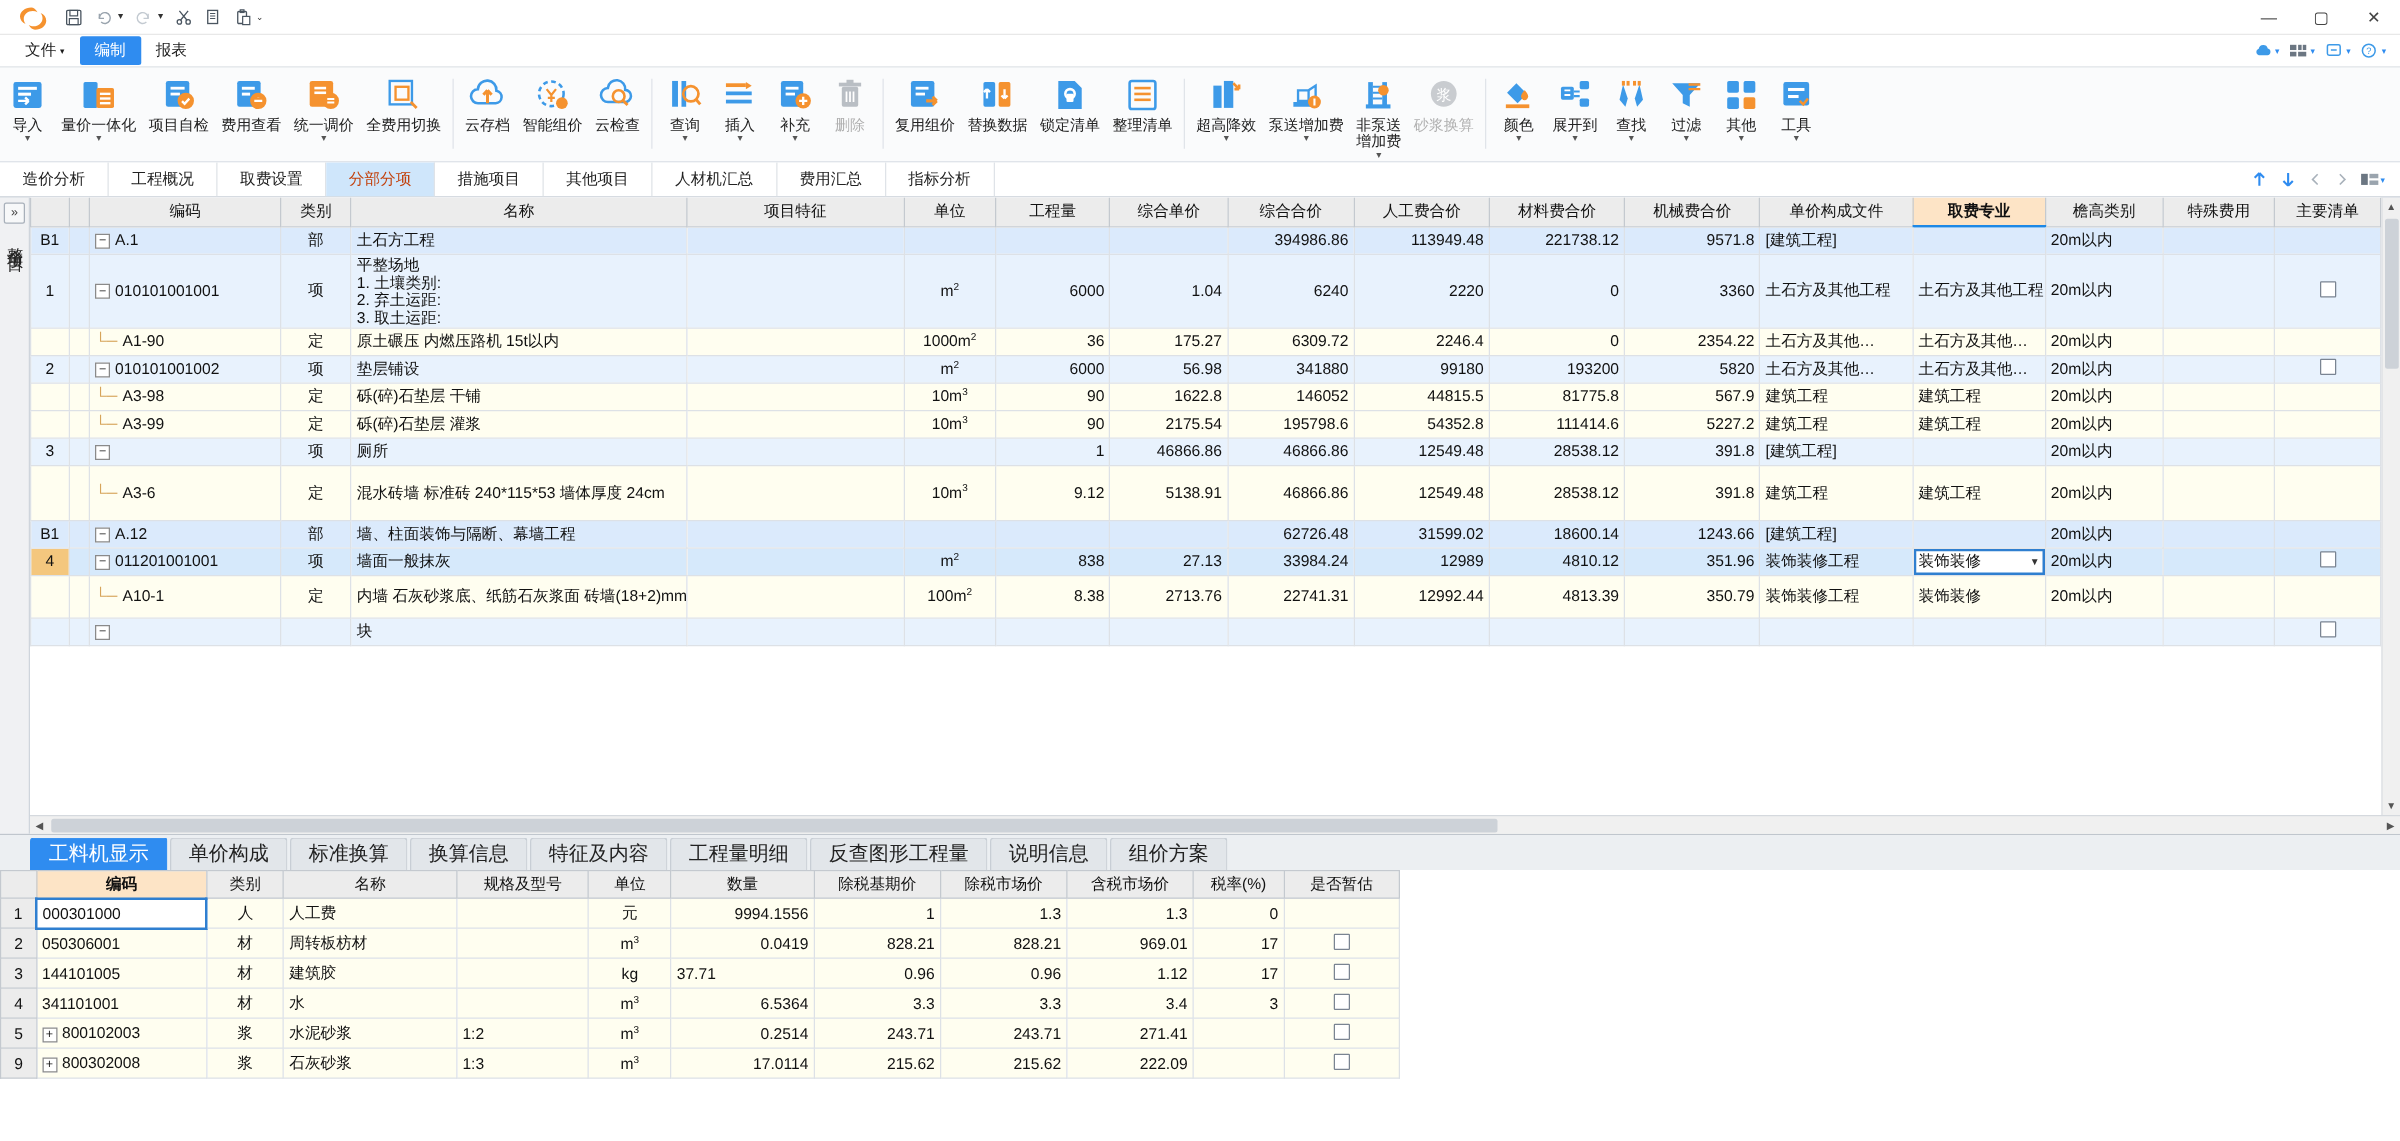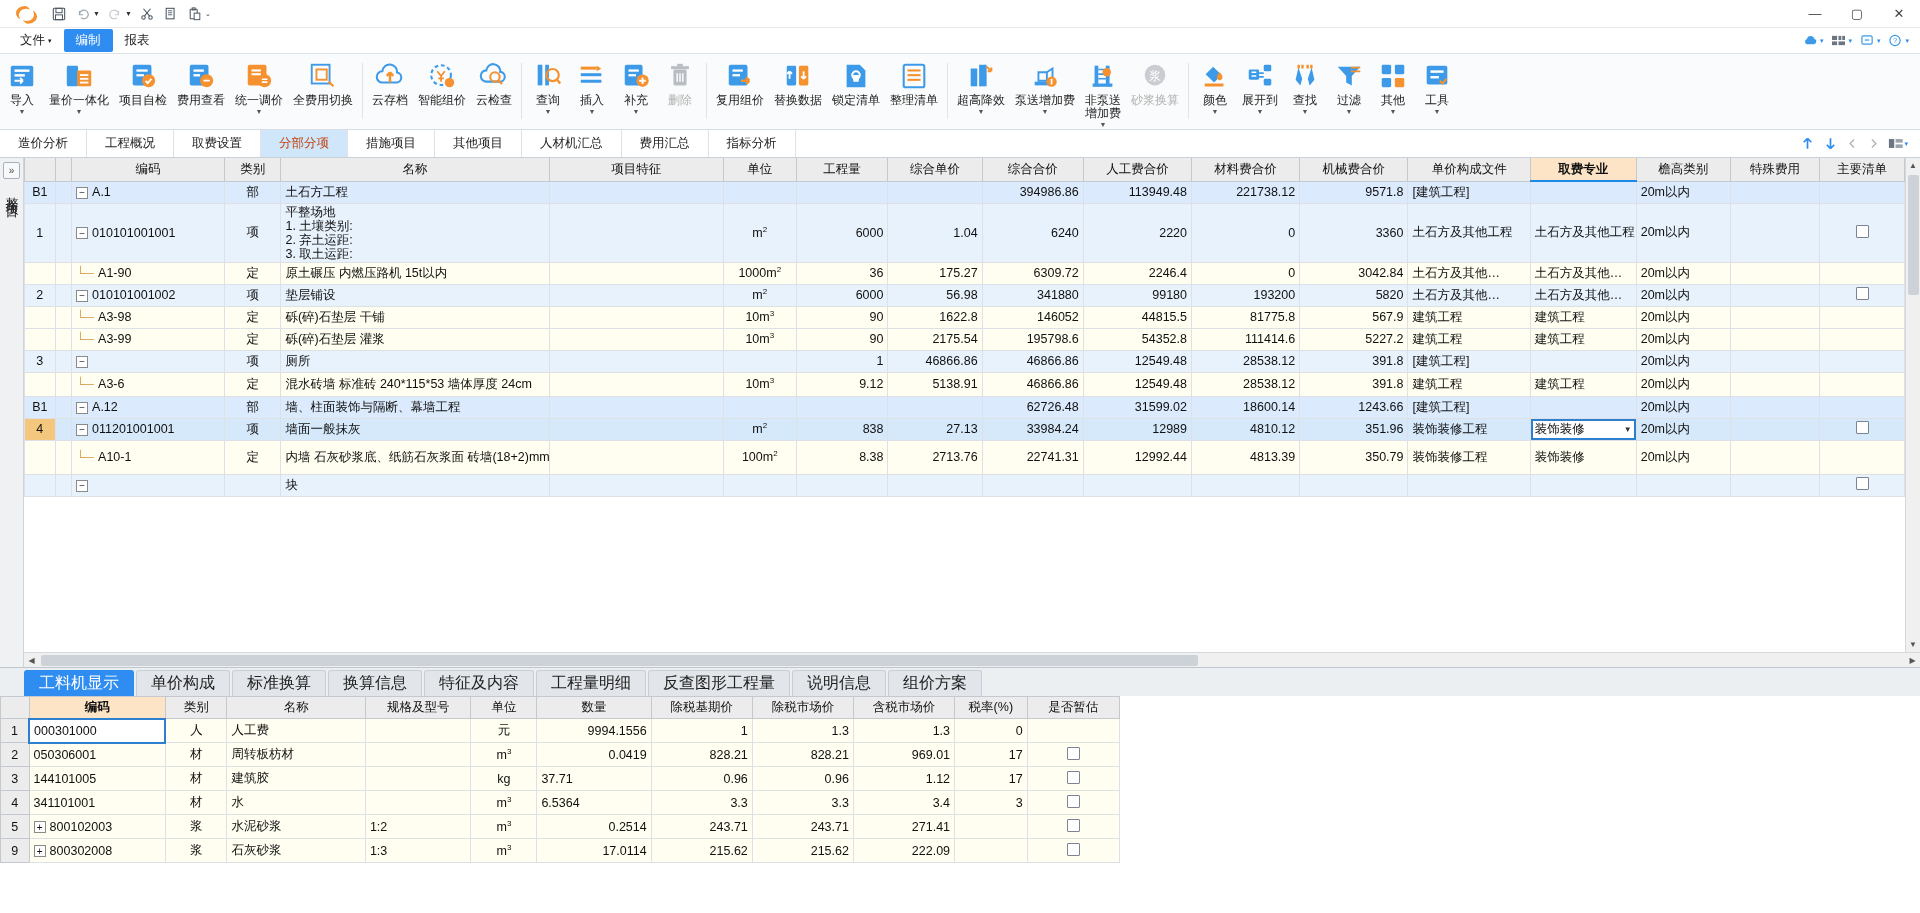--- a/index.html
+++ b/index.html
@@ -806,21 +806,21 @@
                   <td class="indent1"><span class="tline">└─</span><span>A1-90</span></td>
                   <td class="ctr">定</td>
                   <td class="wrapcell">原土碾压 内燃压路机 15t以内</td>
                   <td></td>
                   <td class="ctr">1000m<sup class="sq">2</sup></td>
                   <td class="num">36</td>
                   <td class="num">175.27</td>
                   <td class="num">6309.72</td>
                   <td class="num">2246.4</td>
                   <td class="num">0</td>
-                  <td class="num">3042.84</td>
+                  <td class="num">2354.22</td>
                   <td>土石方及其他…</td>
                   <td>土石方及其他…</td>
                   <td>20m以内</td>
                   <td></td>
                   <td></td>
                 </tr>
                 <tr class="r-item" style="">
                   <td class="rowhdr">2</td>
                   <td style="padding:0"></td>
                   <td class=""><span class="treebox">−</span><span>010101001002</span></td>
@@ -893,21 +893,21 @@
                   <td class="num">46866.86</td>
                   <td class="num">12549.48</td>
                   <td class="num">28538.12</td>
                   <td class="num">391.8</td>
                   <td>[建筑工程]</td>
                   <td></td>
                   <td>20m以内</td>
                   <td></td>
                   <td></td>
                 </tr>
-                <tr class="r-norm" style="height:24px">
+                <tr class="r-norm" style="height:44px">
                   <td class="rowhdr"></td>
                   <td style="padding:0"></td>
                   <td class="indent1"><span class="tline">└─</span><span>A3-6</span></td>
                   <td class="ctr">定</td>
                   <td class="wrapcell">混水砖墙 标准砖 240*115*53 墙体厚度 24cm</td>
                   <td></td>
                   <td class="ctr">10m<sup class="sq">3</sup></td>
                   <td class="num">9.12</td>
                   <td class="num">5138.91</td>
                   <td class="num">46866.86</td>
@@ -1131,21 +1131,21 @@
               <td style="text-align:right">17</td>
               <td style="text-align:center"><span class="chk"></span></td>
             </tr>
             <tr>
               <td class="rowhdr">4</td>
               <td class=""><span>341101001</span></td>
               <td style="text-align:center">材</td>
               <td>水</td>
               <td></td>
               <td style="text-align:center">m<sup class="sq">3</sup></td>
-              <td style="text-align:left">6.5364</td>
+              <td style="text-align:right">6.5364</td>
               <td style="text-align:right">3.3</td>
               <td style="text-align:right">3.3</td>
               <td style="text-align:right">3.4</td>
               <td style="text-align:right">3</td>
               <td style="text-align:center"><span class="chk"></span></td>
             </tr>
             <tr>
               <td class="rowhdr">5</td>
               <td class=""><span class="plusbox">+</span><span>800102003</span></td>
               <td style="text-align:center">浆</td>

